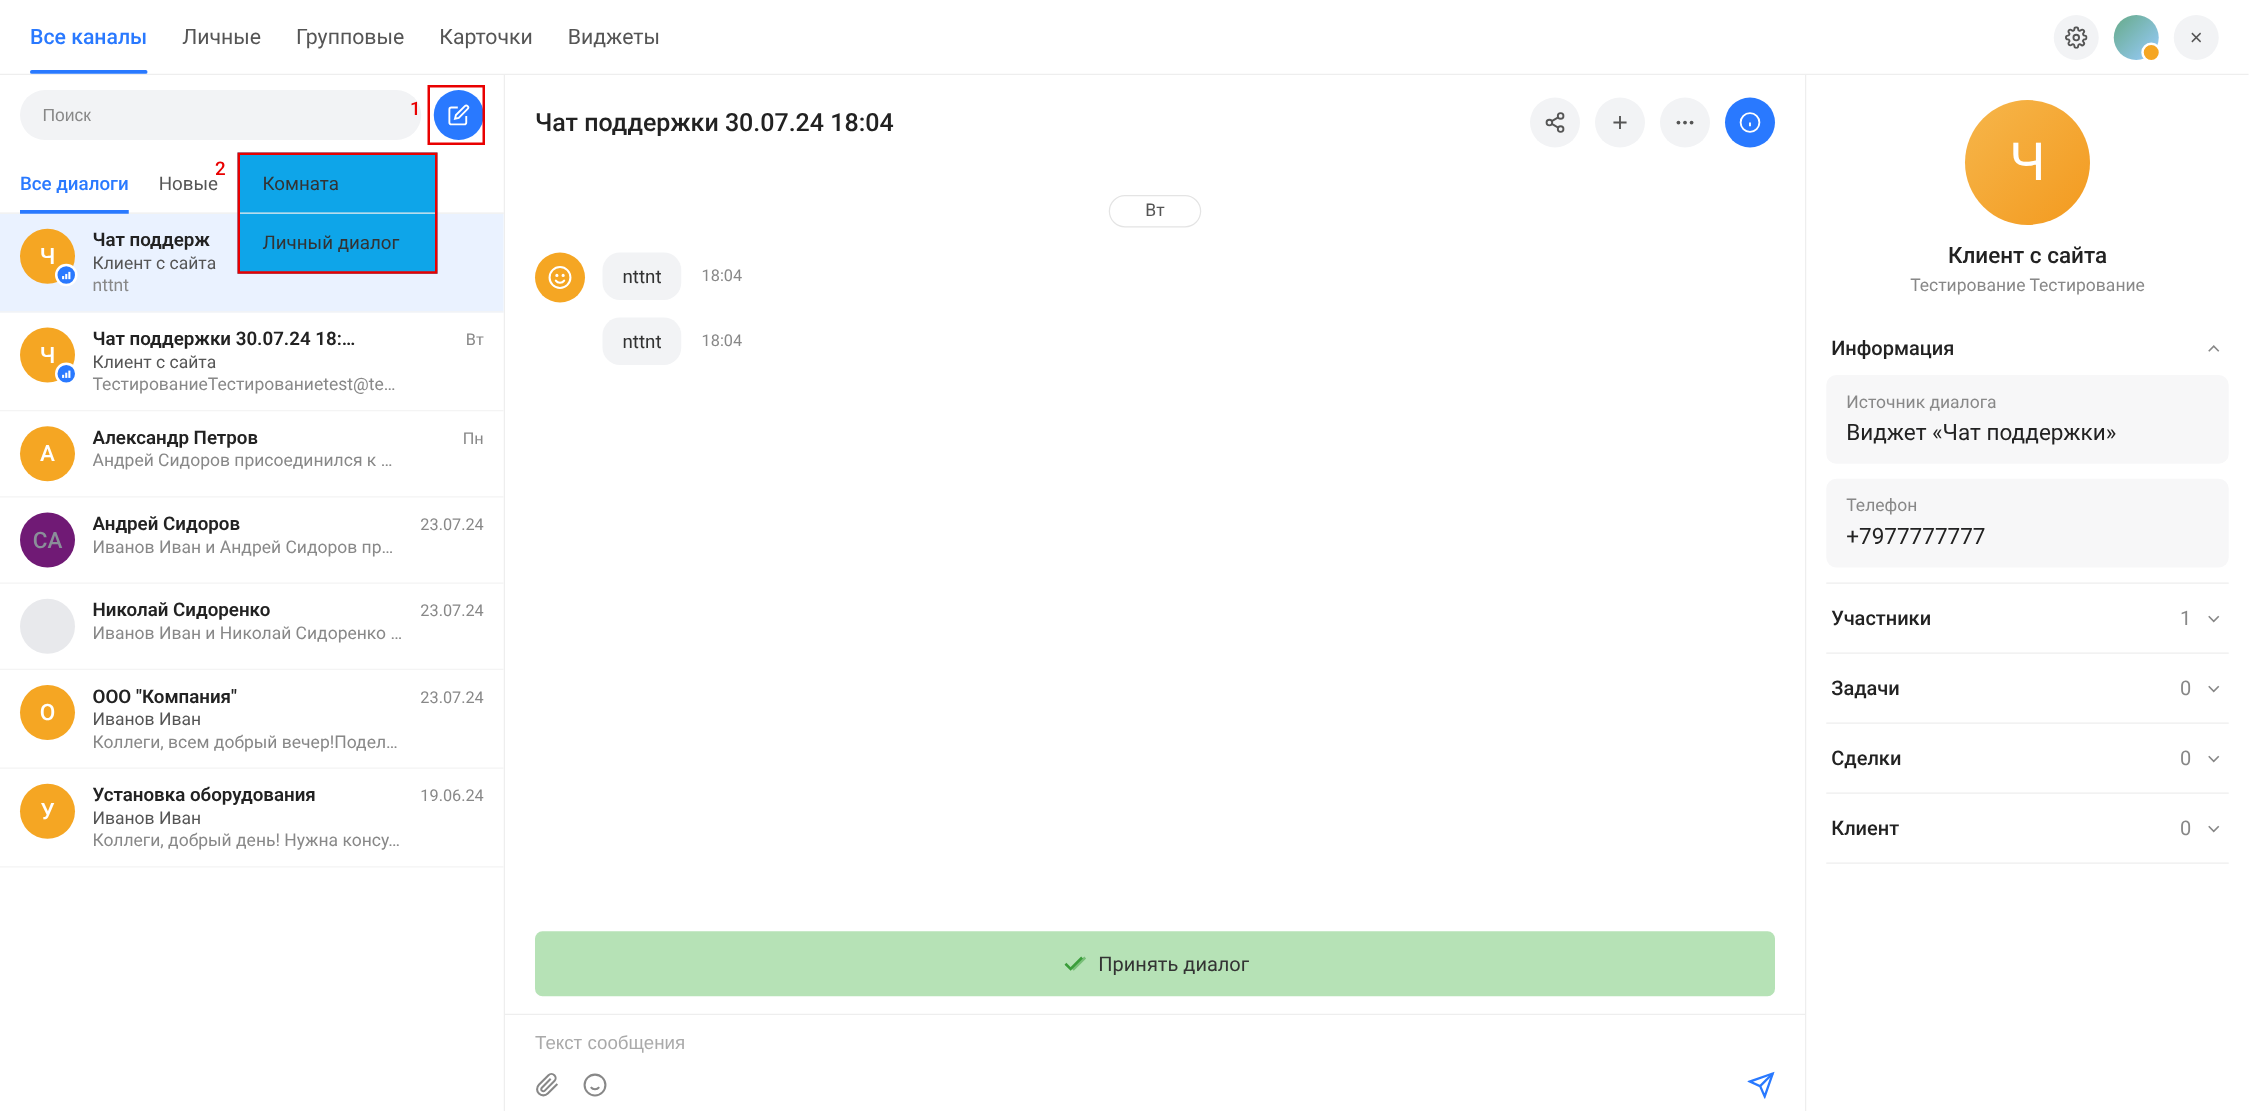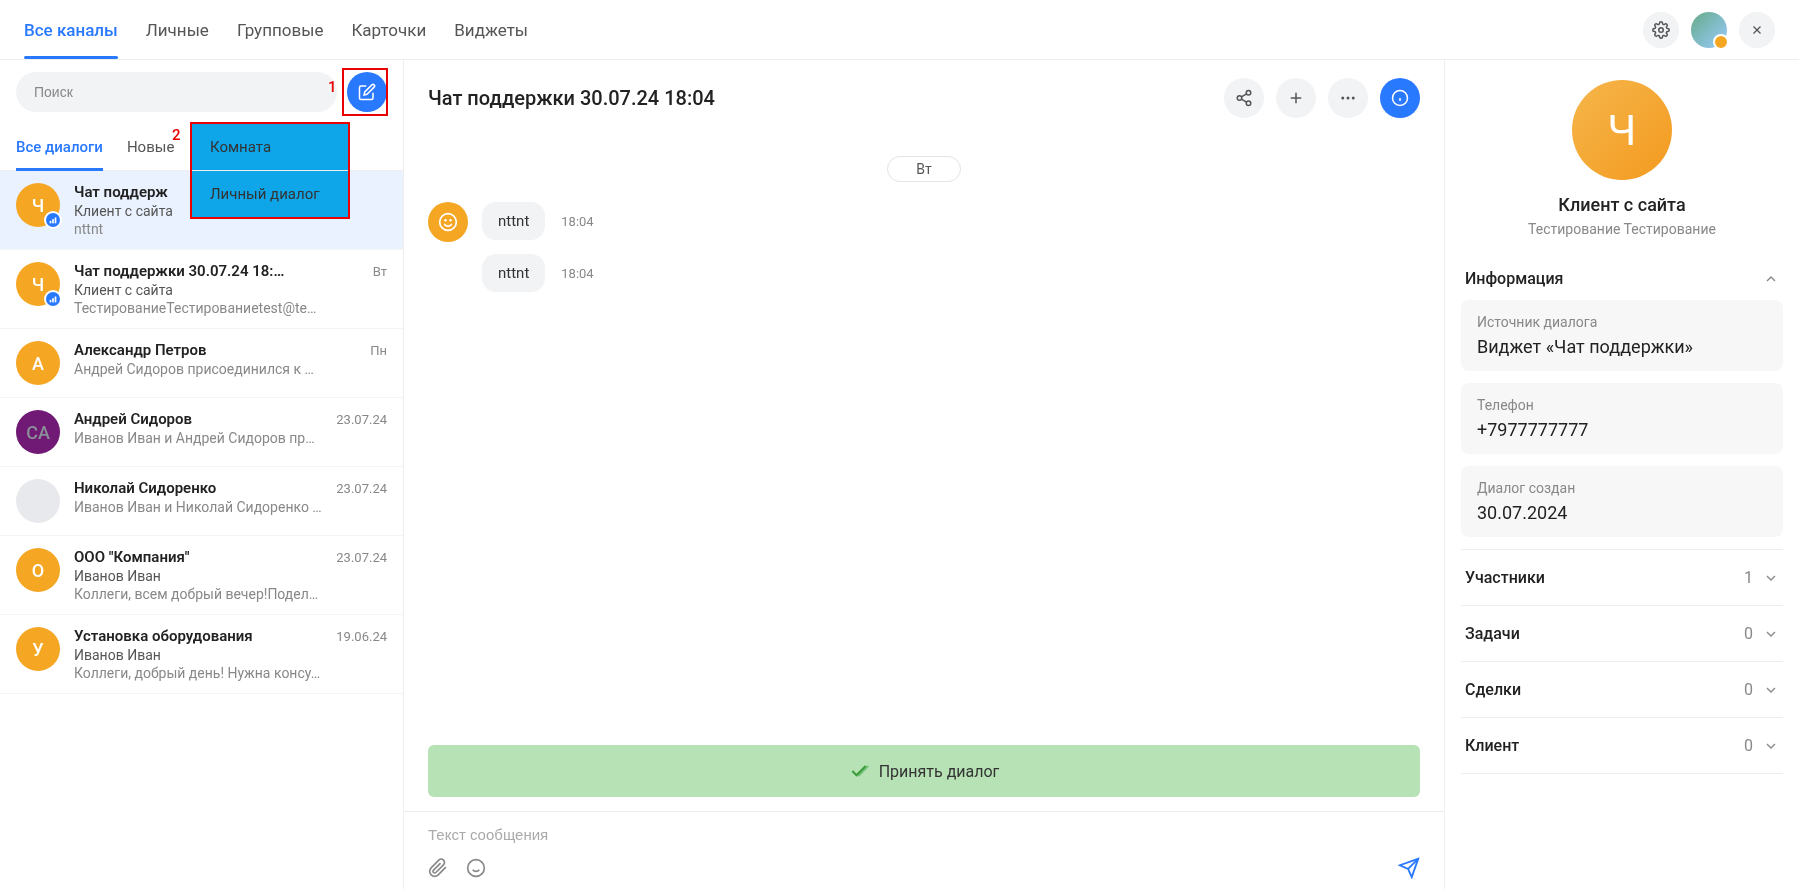--- a/index.html
+++ b/index.html
@@ -344,24 +344,20 @@
       </div>
       <div id="info-cards">
           <div class="info-card">
             <div class="info-label">Источник диалога</div>
             <div class="info-value">Виджет «Чат поддержки»</div>
           </div>
           <div class="info-card">
             <div class="info-label">Телефон</div>
             <div class="info-value">+7977777777</div>
           </div>
-          <div class="info-card">
-            <div class="info-label">Диалог создан</div>
-            <div class="info-value">30.07.2024</div>
-          </div>
         </div>
       <div class="sep"></div>
       <div id="info-sections">
           <div class="section-header">
             <span>Участники</span>
             <span class="count">1</span>
             <span class="chev">
               <svg width="16" height="16" viewBox="0 0 24 24" fill="none" stroke="currentColor" stroke-width="2">
                 <polyline points="6 9 12 15 18 9"></polyline>
               </svg>

